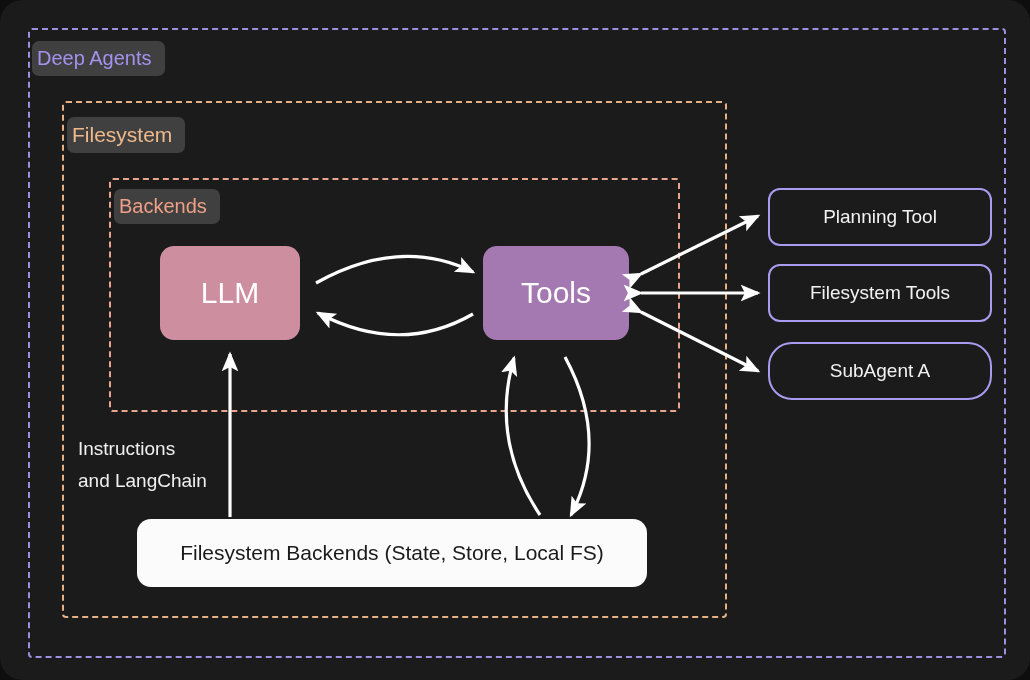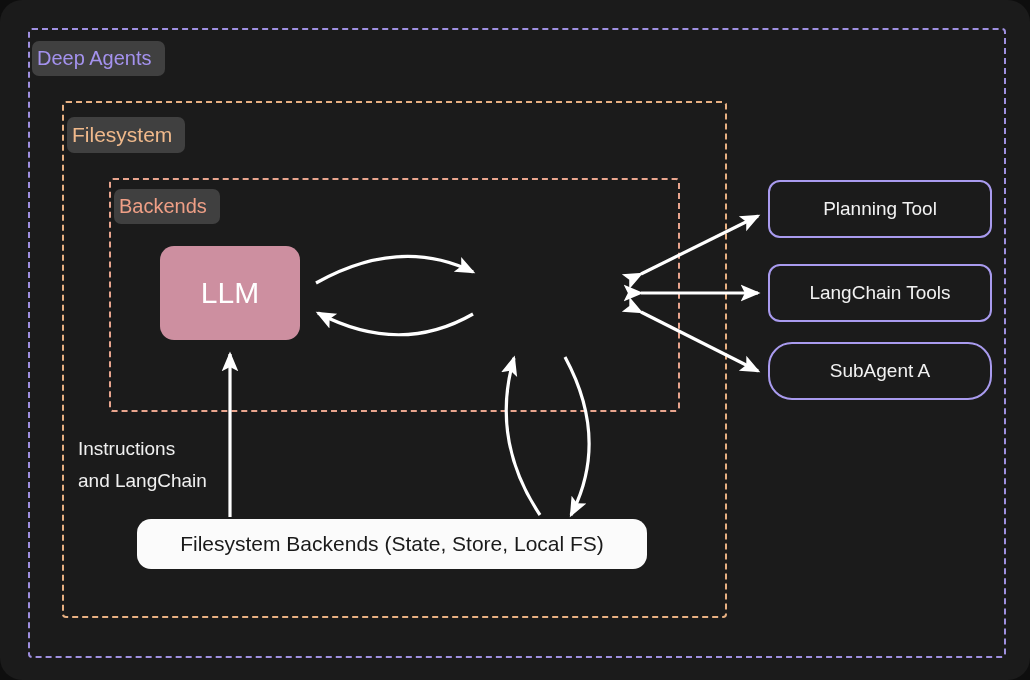--- a/index.html
+++ b/index.html
@@ -86,29 +86,29 @@
     border: 2px solid #a99bef;
     border-radius: 12px;
     background: #1b1b1b;
     display: flex;
     align-items: center;
     justify-content: center;
     color: #f2f2f2;
     font-size: 19px;
     box-sizing: border-box;
   }
-  #box-planning   { top: 180px; }
+  #box-planning   { top: 188px; }
   #box-filesystem { top: 264px; }
   #box-subagent   { top: 342px; border-radius: 24px; }
 
   
   #backend-pill {
     position: absolute;
     left: 137px; top: 519px;
-    width: 510px; height: 50px;
+    width: 510px; height: 68px;
     background: #fbfbfb;
     border-radius: 14px;
     display: flex;
     align-items: center;
     justify-content: center;
     color: #1a1a1a;
     font-size: 21px;
     box-sizing: border-box;
   }
 
@@ -142,23 +142,24 @@
 
   <div class="dashed-box" id="deep-agents-box"></div>
   <div class="dashed-box" id="langgraph-box"></div>
   <div class="dashed-box" id="langchain-box"></div>
 
   <div class="chip" id="chip-deep-agents">Deep Agents</div>
   <div class="chip" id="chip-langgraph">Filesystem</div>
   <div class="chip" id="chip-langchain">Backends</div>
 
   <div class="node" id="node-llm">LLM</div>
+  <div class="node" id="node-tools">Tools</div>
 
   <div class="outlined" id="box-planning">Planning Tool</div>
-  <div class="outlined" id="box-filesystem">LangChain Tools</div>
+  <div class="outlined" id="box-filesystem">Filesystem Tools</div>
   <div class="outlined" id="box-subagent">SubAgent A</div>
 
   <div id="backend-pill">Filesystem Backends (State, Store, Local FS)</div>
 
   <div id="instructions-text">Instructions
 and LangChain</div>
 
   <svg id="arrows" viewBox="0 0 1030 680">
     <defs>
       <marker id="ah" markerWidth="7" markerHeight="7" refX="5.4" refY="3" orient="auto" markerUnits="strokeWidth">

